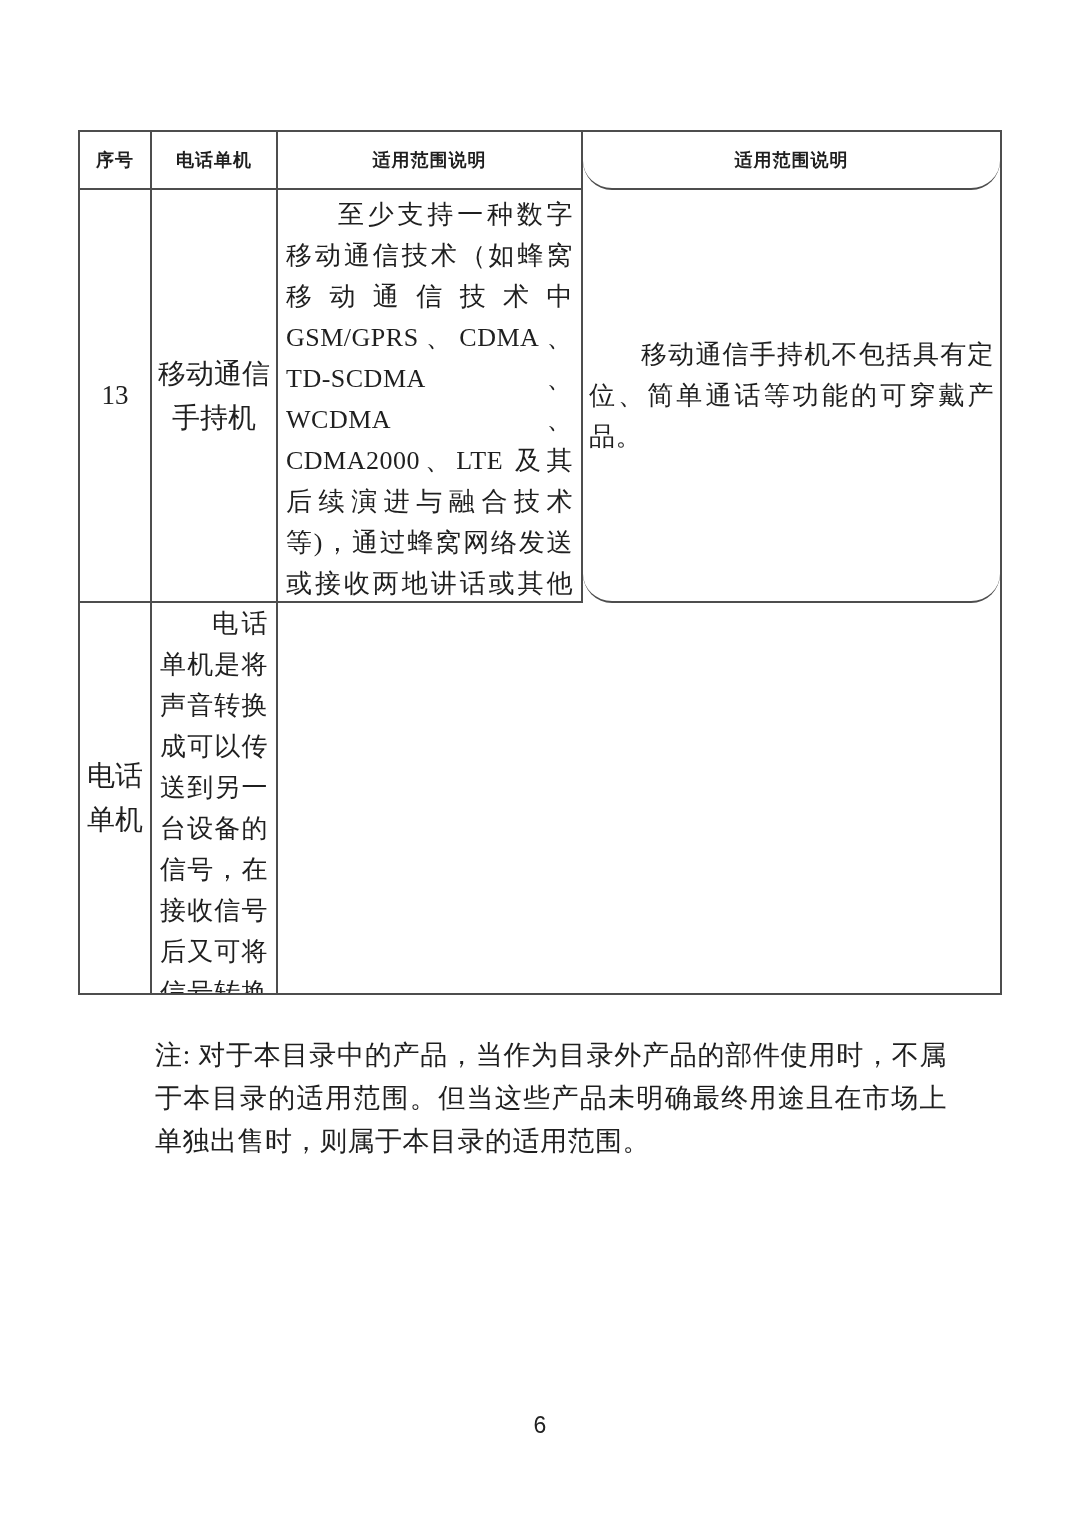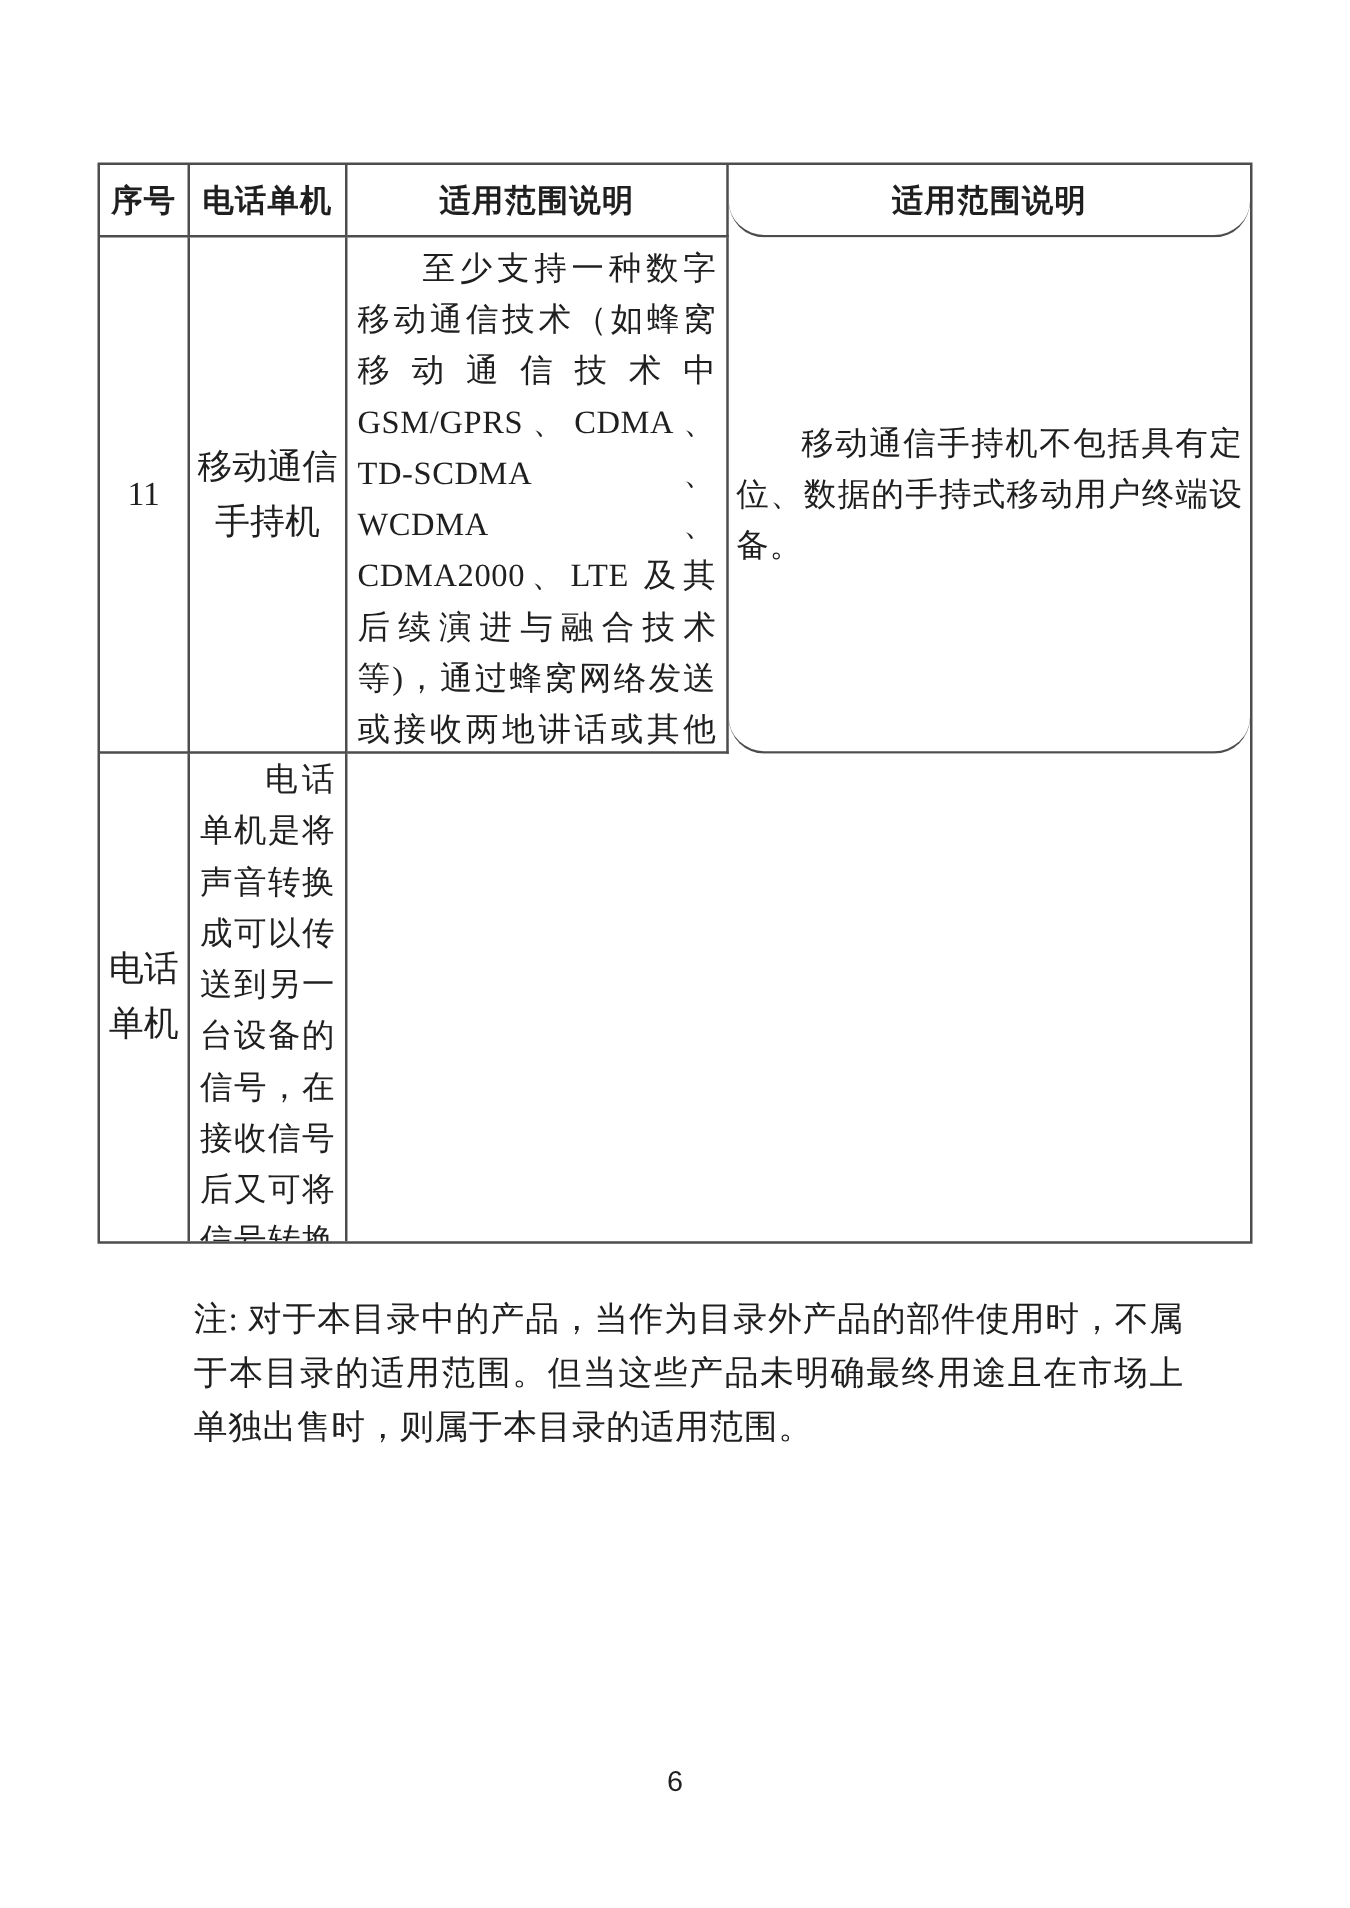--- a/index.html
+++ b/index.html
@@ -36,21 +36,21 @@
     border-bottom: 2px solid #4d4d4d;
     display: flex;
     overflow: hidden;
   }
   .cell.last-col { border-right: none; border-radius: 29px; }
   .cell.last-row { border-bottom: none; }
 
   .th {
     font-family: "Liberation Sans", "DejaVu Sans", sans-serif;
     font-weight: bold;
-    font-size: 25px;
+    font-size: 18px;
     align-items: center;
     justify-content: center;
     letter-spacing: 1px;
   }
 
   .v-center {
     align-items: center;
     justify-content: center;
   }
   .index-cell {
@@ -119,29 +119,29 @@
 </head>
 <body>
 
 <div class="doc-table">
 
   <div class="cell th">序号</div>
   <div class="cell th">电话单机</div>
   <div class="cell th">适用范围说明</div>
   <div class="cell th last-col">适用范围说明</div>
 
-  <div class="cell v-center index-cell">11</div>
+  <div class="cell v-center index-cell">13</div>
   <div class="cell v-center">
     <div class="name-cell">移动通信手持机</div>
   </div>
   <div class="cell def-cell-11">
     <p class="para">至少支持一种数字移动通信技术（如蜂窝移动通信技术中 GSM/GPRS、CDMA、TD-SCDMA、WCDMA、CDMA2000、LTE 及其后续演进与融合技术等)，通过蜂窝网络发送或接收两地讲话或其他声音、图像、数据的手持式移动用户终端设备。</p>
   </div>
   <div class="cell last-col scope-cell-11">
-    <p class="para">移动通信手持机不包括具有定位、数据的手持式移动用户终端设备。</p>
+    <p class="para">移动通信手持机不包括具有定位、简单通话等功能的可穿戴产品。</p>
   </div>
 
   <div class="cell last-row v-center">
     <div class="name-cell">电话单机</div>
   </div>
   <div class="cell last-row def-cell-12">
     <p class="para">电话单机是将声音转换成可以传送到另一台设备的信号，在接收信号后又可将信号转换成声音的用户终端通信设备。</p>
   </div>
 
 </div>

